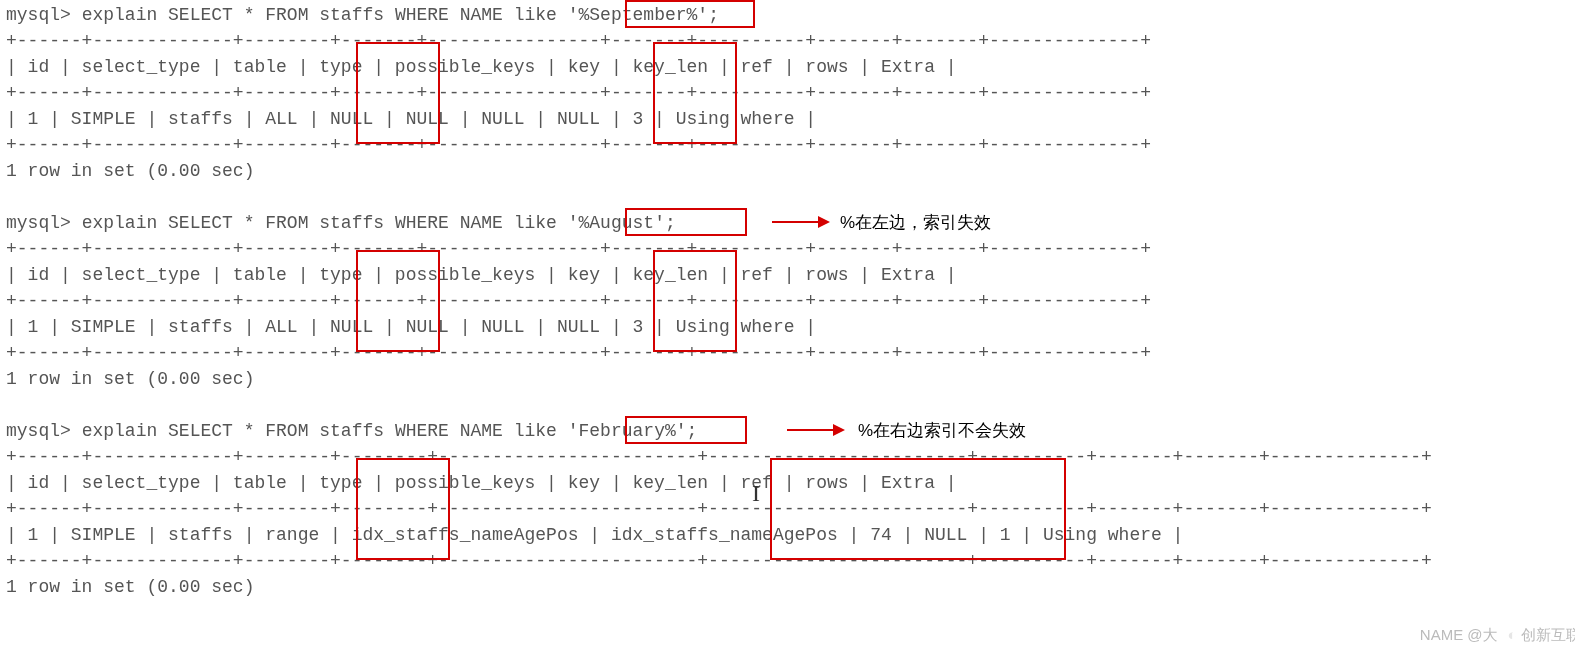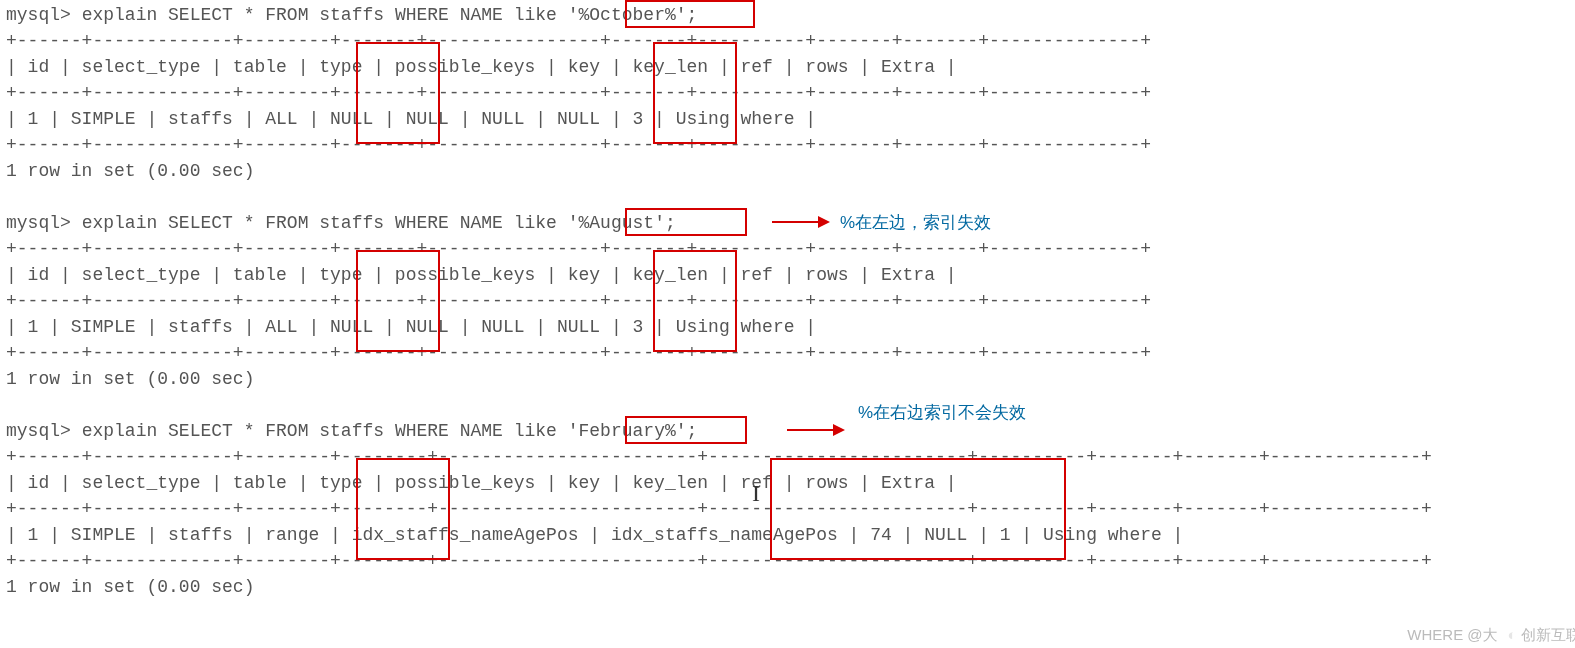--- a/index.html
+++ b/index.html
@@ -16,21 +16,21 @@
     background: #fff;
   }
   .ln { height: 26px; }
   .redbox {
     position: absolute;
     border: 2px solid #d40000;
     pointer-events: none;
   }
   .annotation {
     position: absolute;
-    color: #0369a1;
+    color: #000000;
     font-family: "Microsoft YaHei", sans-serif;
     font-size: 17px;
     font-weight: 500;
   }
   .arrow {
     position: absolute;
     pointer-events: none;
   }
   .arrow line { stroke: #d40000; stroke-width: 2; }
   .arrow polygon { fill: #d40000; }
@@ -45,21 +45,21 @@
   .cursor {
     position: absolute;
     font-family: serif;
     font-size: 24px;
     color: #333;
   }
 </style>
 </head>
 <body>
 
-<div class="ln"><span>mysql&gt; </span><span>explain SELECT * FROM staffs WHERE NAME like </span><span>'%October%'</span><span>;</span></div>
+<div class="ln"><span>mysql&gt; </span><span>explain SELECT * FROM staffs WHERE NAME like </span><span>'%September%'</span><span>;</span></div>
 <div class="ln">+------+-------------+--------+-------+----------------+-------+----------+-------+-------+--------------+</div>
 <div class="ln">| id   | select_type | table  | type  | possible_keys  | key   | key_len  | ref   | rows  | Extra        |</div>
 <div class="ln">+------+-------------+--------+-------+----------------+-------+----------+-------+-------+--------------+</div>
 <div class="ln">|  1   | SIMPLE      | staffs | ALL   | NULL           | NULL  | NULL     | NULL  |    3  | Using where  |</div>
 <div class="ln">+------+-------------+--------+-------+----------------+-------+----------+-------+-------+--------------+</div>
 <div class="ln">1 row in set (0.00 sec)</div>
 <div class="ln">&nbsp;</div>
 
 <div class="ln"><span>mysql&gt; </span><span>explain SELECT * FROM staffs WHERE NAME like </span><span>'%August'</span><span>;</span></div>
 <div class="ln">+------+-------------+--------+-------+----------------+-------+----------+-------+-------+--------------+</div>
@@ -93,21 +93,21 @@
 <svg class="arrow" style="left:770px; top:212px;" width="60" height="20">
   <line x1="2" y1="10" x2="48" y2="10"></line>
     <polygon points="48,4 60,10 48,16"></polygon>
 </svg>
 <div class="annotation" style="left:840px; top:210px;">%在左边，索引失效</div>
 
 <svg class="arrow" style="left:785px; top:420px;" width="60" height="20">
   <line x1="2" y1="10" x2="48" y2="10"></line>
     <polygon points="48,4 60,10 48,16"></polygon>
 </svg>
-<div class="annotation" style="left:858px; top:400px;">%在右边索引不会失效</div>
+<div class="annotation" style="left:858px; top:418px;">%在右边索引不会失效</div>
 
 <div class="cursor" style="left:752px; top:480px;">I</div>
 
 <div class="watermark">
-  <span>WHERE @大</span>
+  <span>NAME @大</span>
   <span style="margin-left:6px; color:#e6e6e6;">◐</span>
   <span>创新互联</span>
 </div>
 
 </body></html>

